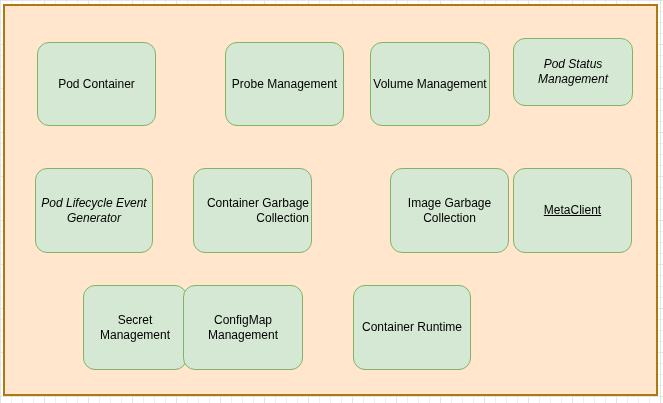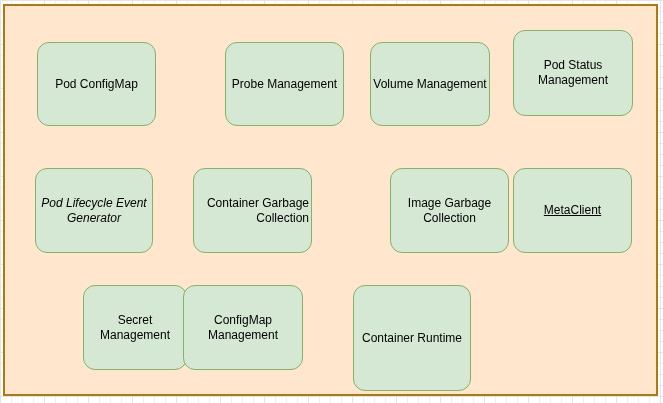--- a/index.html
+++ b/index.html
@@ -48,32 +48,32 @@
     color: #000000;
   }
 </style>
 </head>
 <body>
 
 <div class="container-shape"></div>
 
 <div id="node-host">
   <div class="node" style="left: 37px; top: 42px; width: 119px; height: 84px;">
-    <span class="node-label">Pod ConfigMap</span>
+    <span class="node-label">Pod Container</span>
   </div>
 
   <div class="node" style="left: 193px; top: 42px; width: 119px; height: 84px; margin-left: 32px;">
     <span class="node-label">Probe Management</span>
   </div>
 
   <div class="node" style="left: 370px; top: 42px; width: 120px; height: 84px; justify-content: center;">
     <span class="node-label">Volume Management</span>
   </div>
 
-  <div class="node" style="left: 513px; top: 30px; width: 120px; height: 86px;">
+  <div class="node" style="left: 513px; top: 38px; width: 120px; height: 68px; font-style: italic;">
     <span class="node-label">Pod Status Management</span>
   </div>
 
   <div class="node" style="left: 35px; top: 168px; width: 118px; height: 85px; font-style: italic;">
     <span class="node-label">Pod Lifecycle Event Generator</span>
   </div>
 
   <div class="node" style="left: 193px; top: 168px; width: 119px; height: 85px; text-align: right;">
     <span class="node-label">Container Garbage Collection</span>
   </div>
@@ -87,16 +87,16 @@
   </div>
 
   <div class="node" style="left: 35px; top: 285px; width: 104px; height: 85px; margin-left: 48px;">
     <span class="node-label">Secret Management</span>
   </div>
 
   <div class="node" style="left: 183px; top: 285px; width: 120px; height: 85px;">
     <span class="node-label">ConfigMap Management</span>
   </div>
 
-  <div class="node" style="left: 353px; top: 285px; width: 118px; height: 106px;">
+  <div class="node" style="left: 353px; top: 285px; width: 118px; height: 85px;">
     <span class="node-label">Container Runtime</span>
   </div>
 </div>
 
 </body></html>

